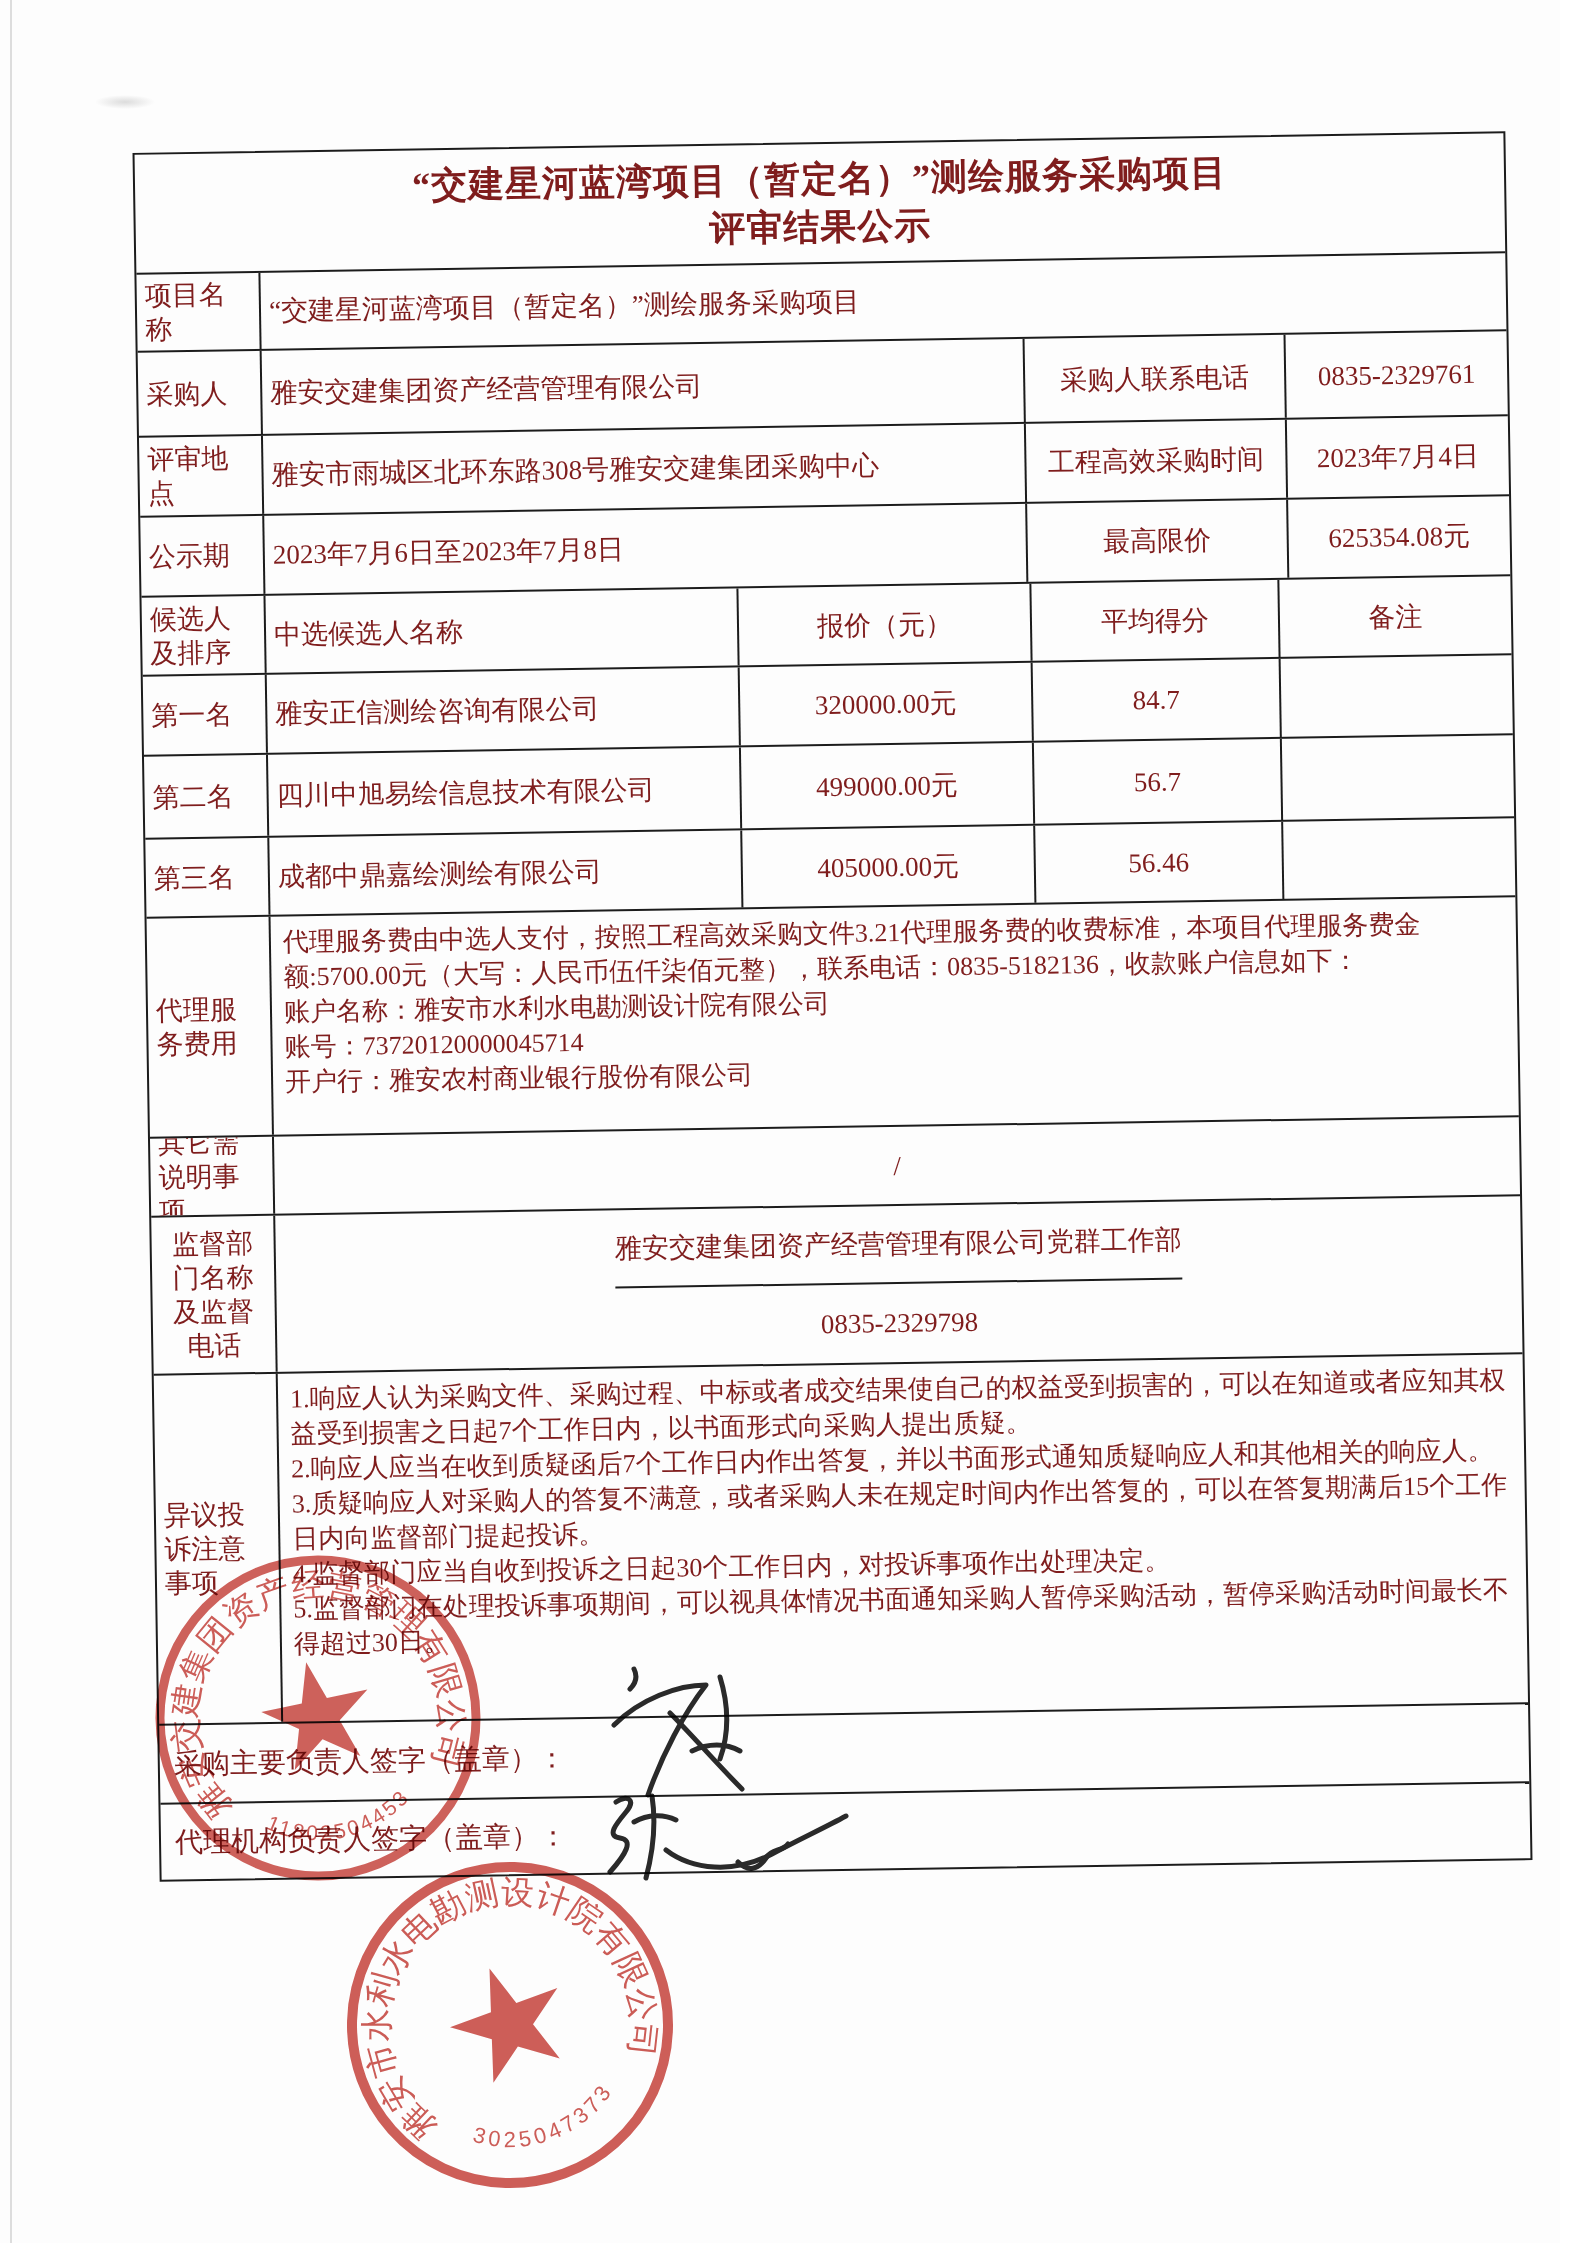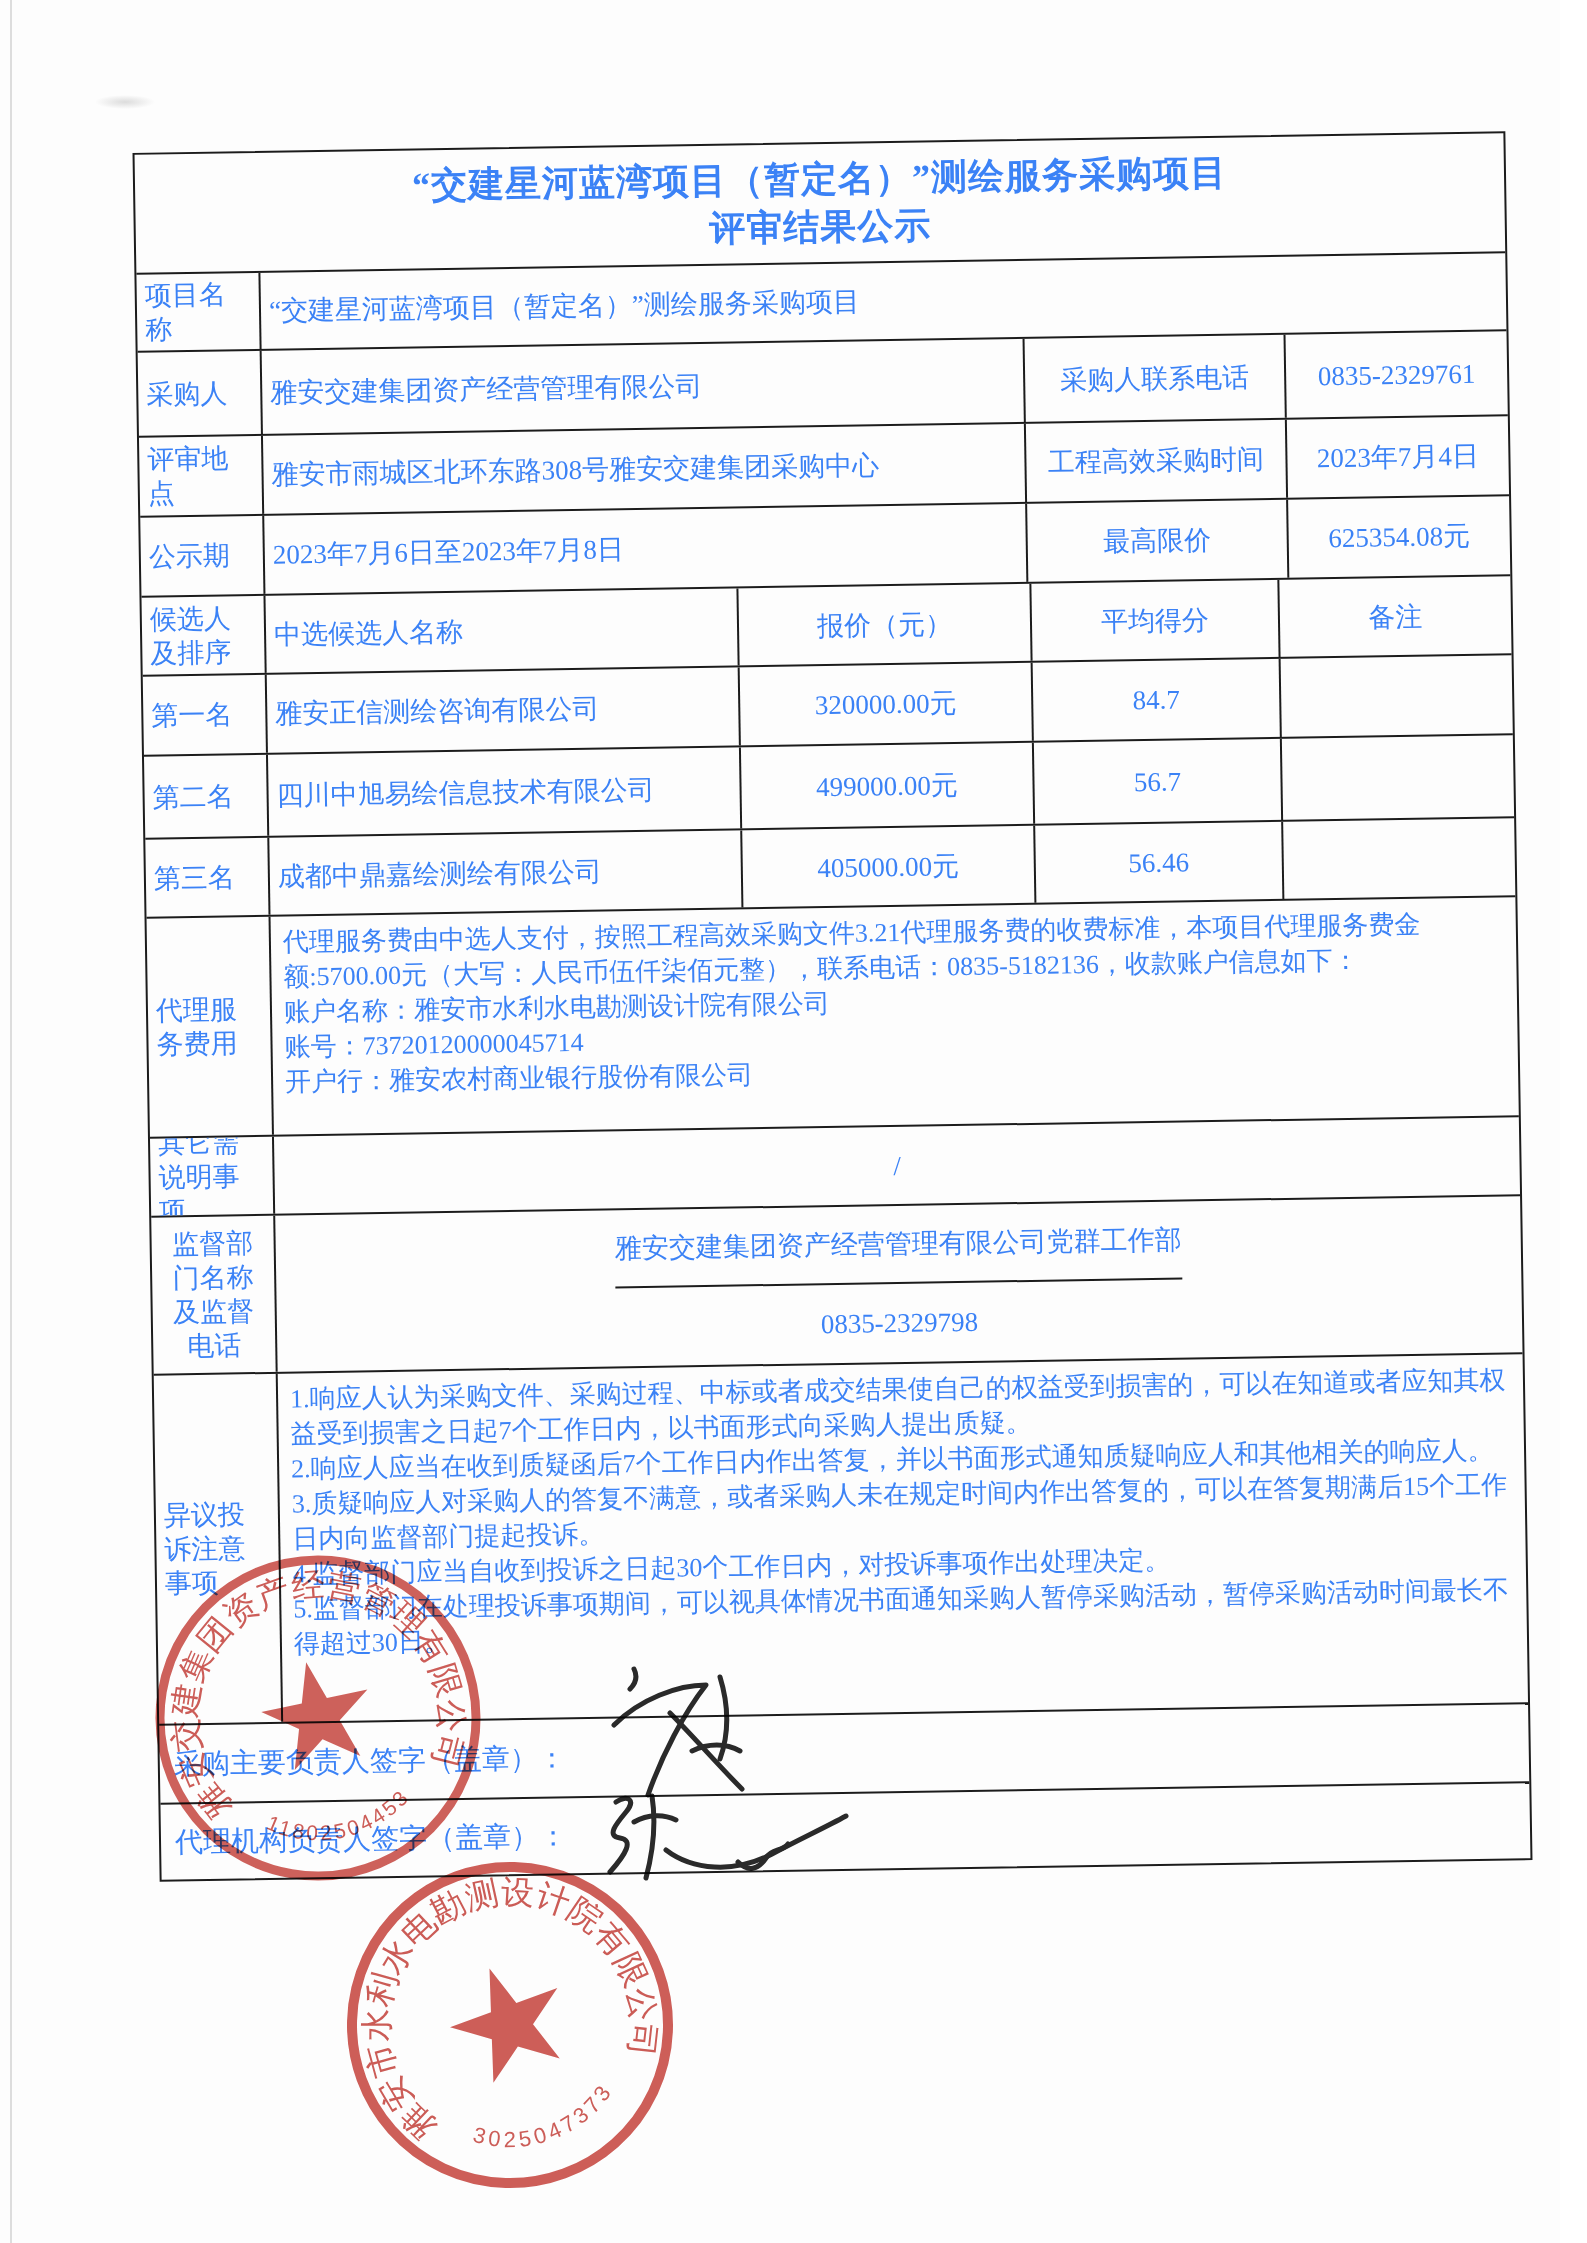--- a/index.html
+++ b/index.html
@@ -1,17 +1,17 @@
 <!DOCTYPE html>
 <html><head>
 <meta charset="utf-8">
 <style>
   html,body{margin:0;padding:0;background:#ffffff;}
   .page{position:relative;width:1560px;height:2243px;background:#fdfdfd;overflow:hidden;
-        font-family:"Liberation Serif","DejaVu Serif",serif;color:#3b82f6;}
+        font-family:"Liberation Serif","DejaVu Serif",serif;color:#7f1d1d;}
   
   .paper-edge-left{position:absolute;left:10px;top:0;width:2px;height:2243px;background:#cfcfcf;opacity:.7;}
   .paper-edge-right{position:absolute;left:1578px;top:128px;width:2px;height:840px;background:#8f8f8f;opacity:.55;}
   .smudge{position:absolute;left:95px;top:95px;width:60px;height:14px;border-radius:50%;
           background:radial-gradient(closest-side,rgba(120,120,120,.25),rgba(120,120,120,0));}
 
   
   .sheet{position:absolute;left:146px;top:142px;width:1369px;border:2px solid #1c1c1c;
          transform:rotate(-0.9deg);transform-origin:50% 50%;background:transparent;}
   .row{display:flex;border-bottom:2px solid #1c1c1c;box-sizing:border-box;}

